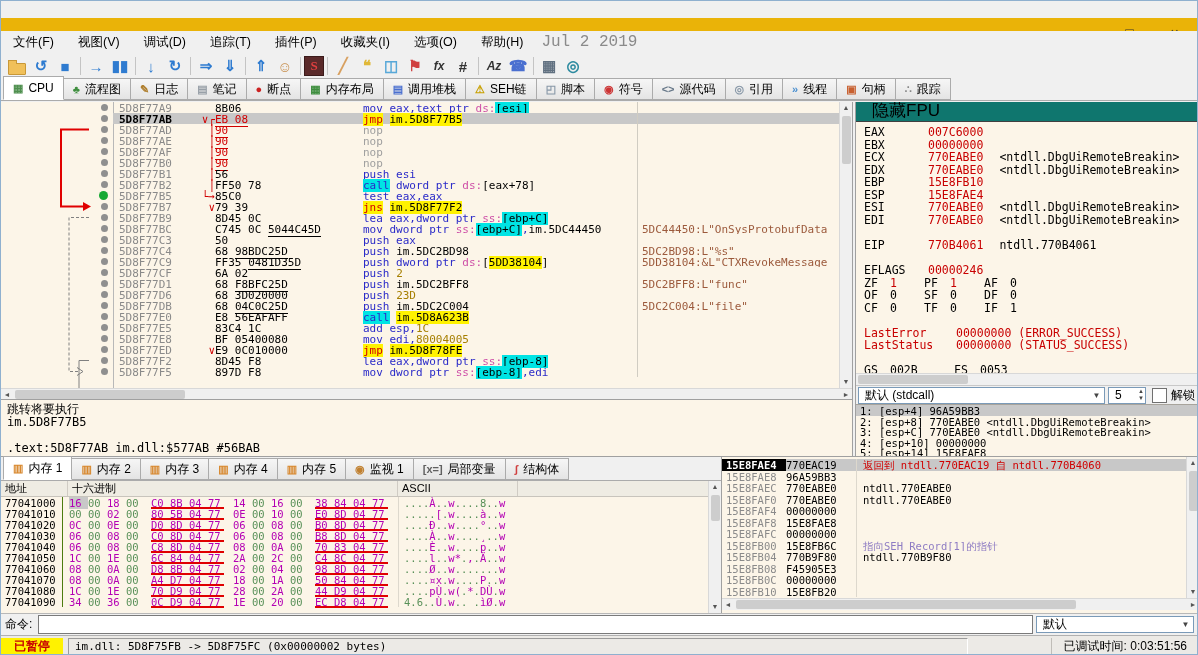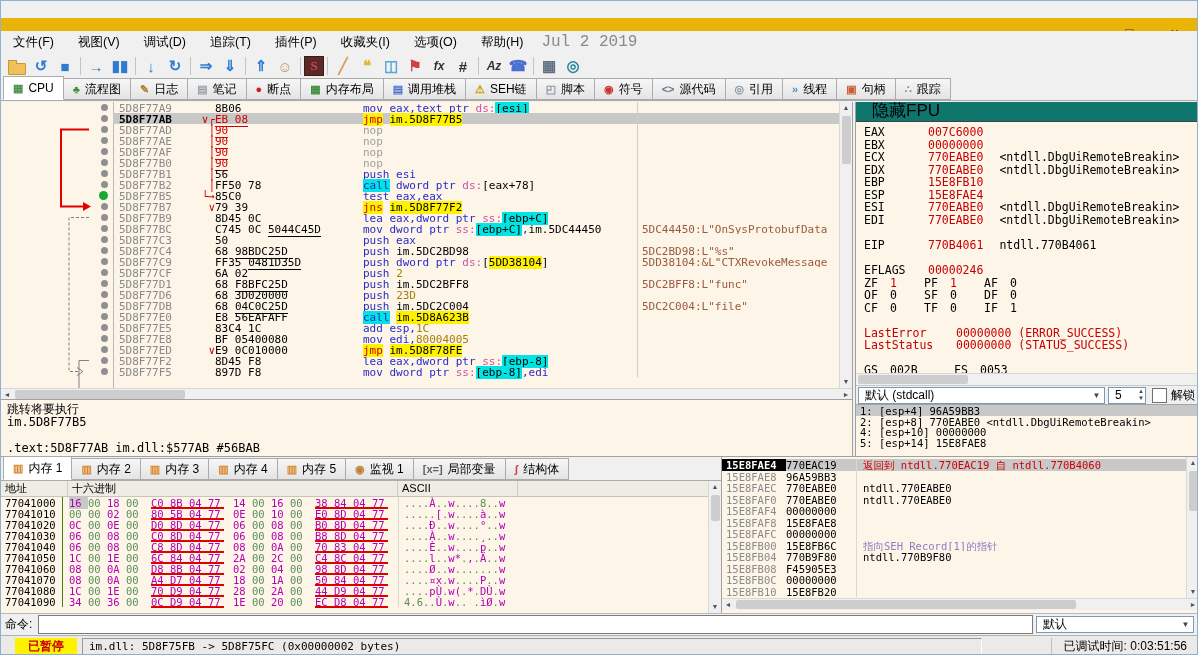--- a/index.html
+++ b/index.html
@@ -114,21 +114,21 @@
   .s-cmt{flex:1;padding-left:6px;border-left:1px solid #ddd8cd;overflow:hidden}
   .srow.sel .s-val,.srow.sel .s-cmt{background:#c8c8c8}
   .srow.sel .s-addr{background:#000;color:#fff;font-weight:bold}
   .s-red{color:#d00000}.s-k{color:#000}.s-pur{color:#8e7cc3}
   
   #cmdbar{position:absolute;top:612px;left:0;width:100%;height:22px;background:#f0f0f0;border-top:1px solid #b8b8b8;display:flex;align-items:center;box-sizing:border-box}
   #cmdlabel{font-size:12px;margin:0 6px 0 4px;white-space:nowrap}
   #cmdinput{flex:1;height:17px;border:1px solid #7a7a7a;background:#fff;font:12px "DejaVu Sans Mono",monospace;padding:0 3px;outline:none}
   .cmdcombo{width:158px;margin:0 3px}
   #statusbar{position:absolute;top:634px;left:0;width:100%;height:21px;background:#eceae6;border-top:1px solid #b0b0b0;display:flex;align-items:center;box-sizing:border-box}
-  #paused{margin-left:14px;width:62px;height:17px;background:#fff200;color:#c80000;font-weight:bold;font-size:12px;display:flex;align-items:center;justify-content:center;flex:none}
+  #paused{margin-left:0;width:62px;height:17px;background:#fff200;color:#c80000;font-weight:bold;font-size:12px;display:flex;align-items:center;justify-content:center;flex:none}
   #msgpanel{margin-left:5px;width:900px;height:17px;border:1px solid;border-color:#9a9a9a #ffffff #ffffff #9a9a9a;display:flex;align-items:center;padding-left:6px;
             font:11px "DejaVu Sans Mono",monospace;box-sizing:border-box;white-space:nowrap;overflow:hidden}
   #timepanel{margin-left:auto;padding:0 10px 0 12px;font-size:12px;border-left:1px solid #c0bdb8;white-space:nowrap}
 </style>
 </head>
 <body>
 
 <div id="app">
 
   <div id="titlebar">
@@ -343,20 +343,21 @@
       <div class="spin">
         <span>5</span>
         <span class="spinbtns">▲<br>▼</span>
       </div>
       <div class="cb"></div>
       <span class="cblabel">解锁</span>
     </div>
     <div id="args-rows">
         <div class="arow sel">1: [esp+4] 96A59BB3</div>
         <div class="arow">2: [esp+8] 770EABE0 &lt;ntdll.DbgUiRemoteBreakin&gt;</div>
+        <div class="arow">3: [esp+C] 770EABE0 &lt;ntdll.DbgUiRemoteBreakin&gt;</div>
         <div class="arow">4: [esp+10] 00000000</div>
         <div class="arow">5: [esp+14] 15E8FAE8</div>
       </div>
   </div>
 
   <div id="infobox">
     <div>跳转将要执行</div>
     <div>im.5D8F77B5</div>
     <div> </div>
     <div>.text:5D8F77AB im.dll:$577AB #56BAB</div>

